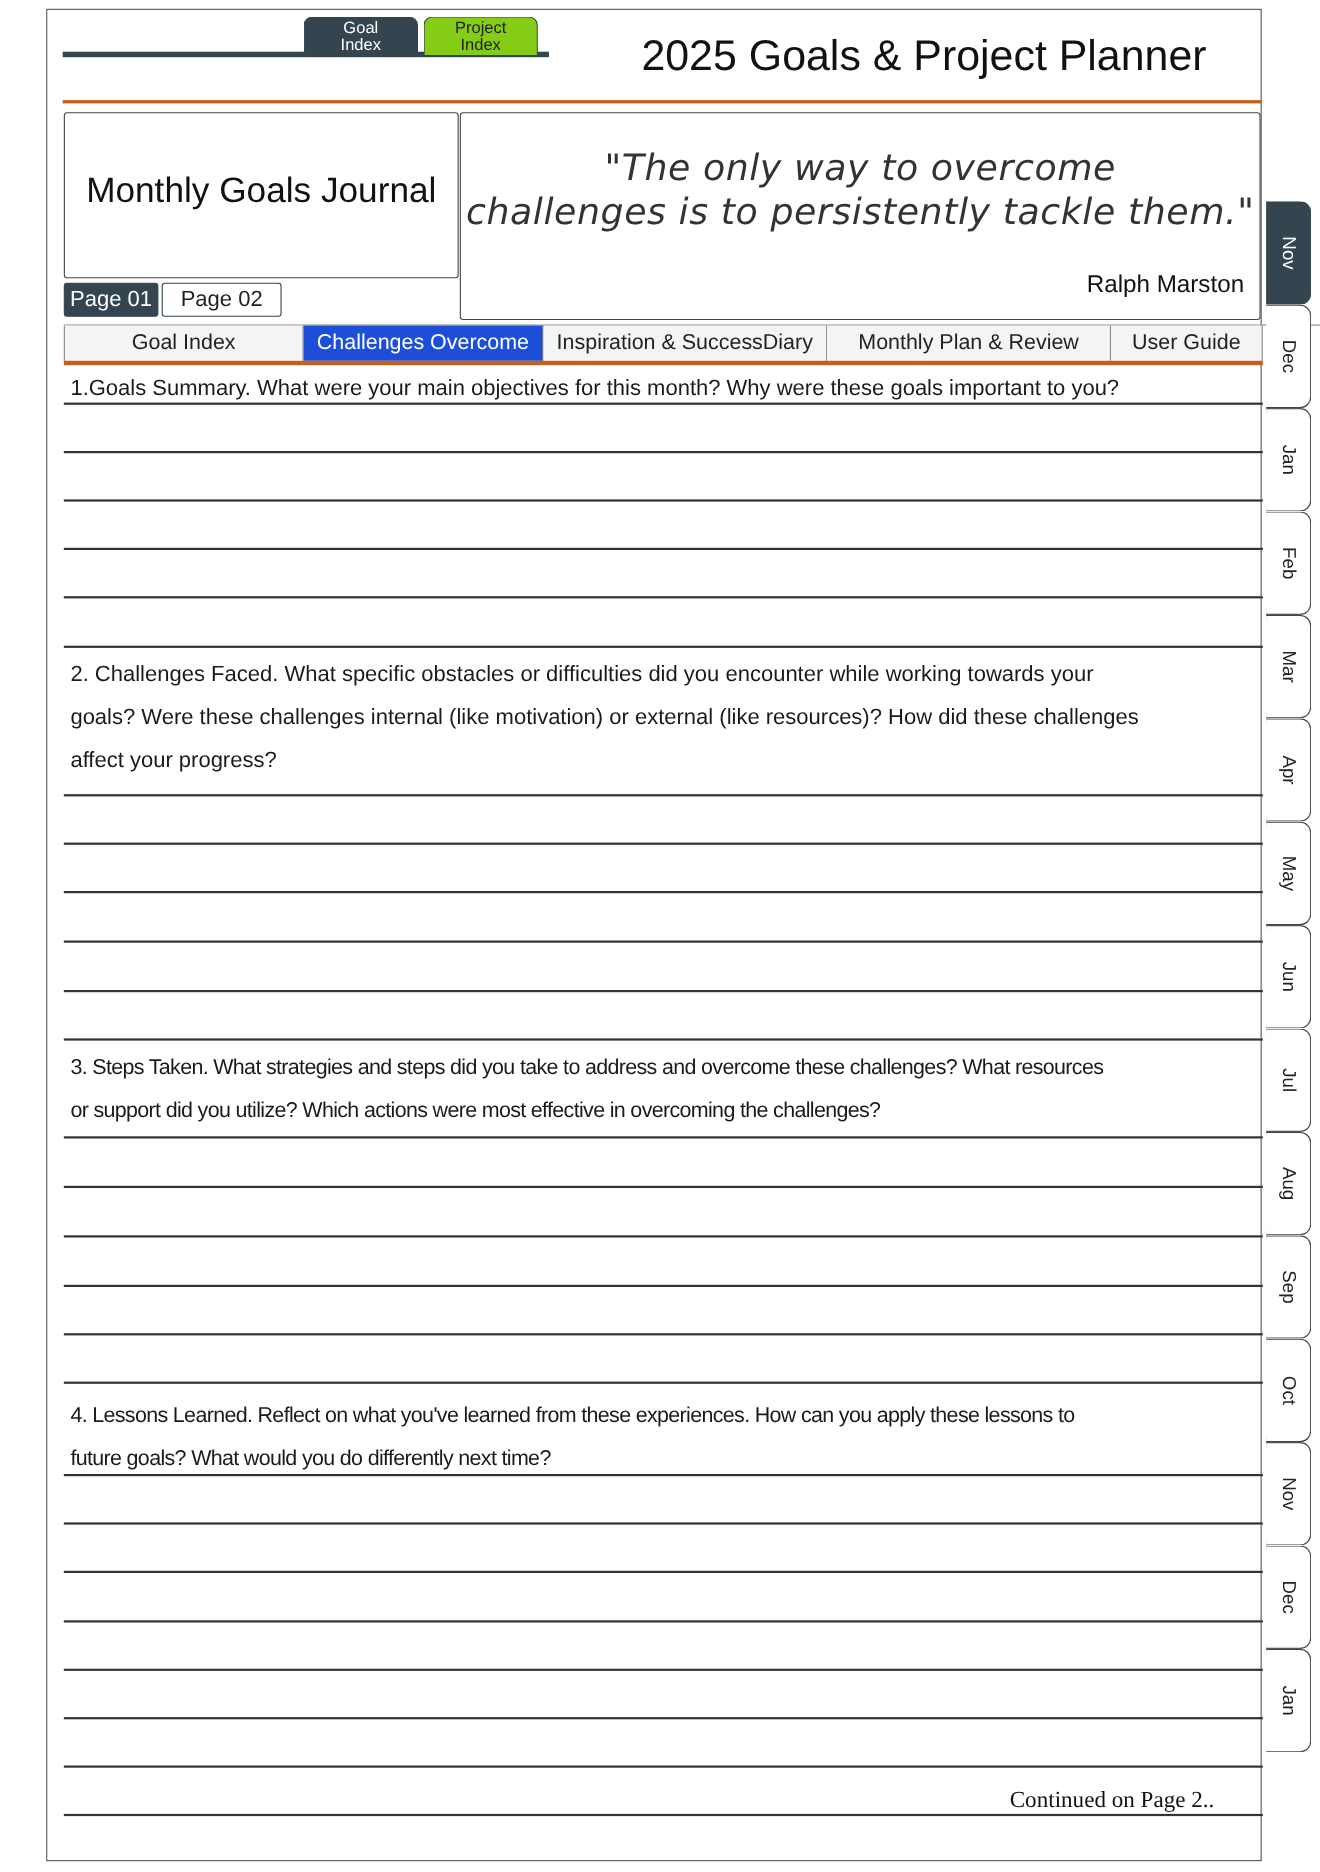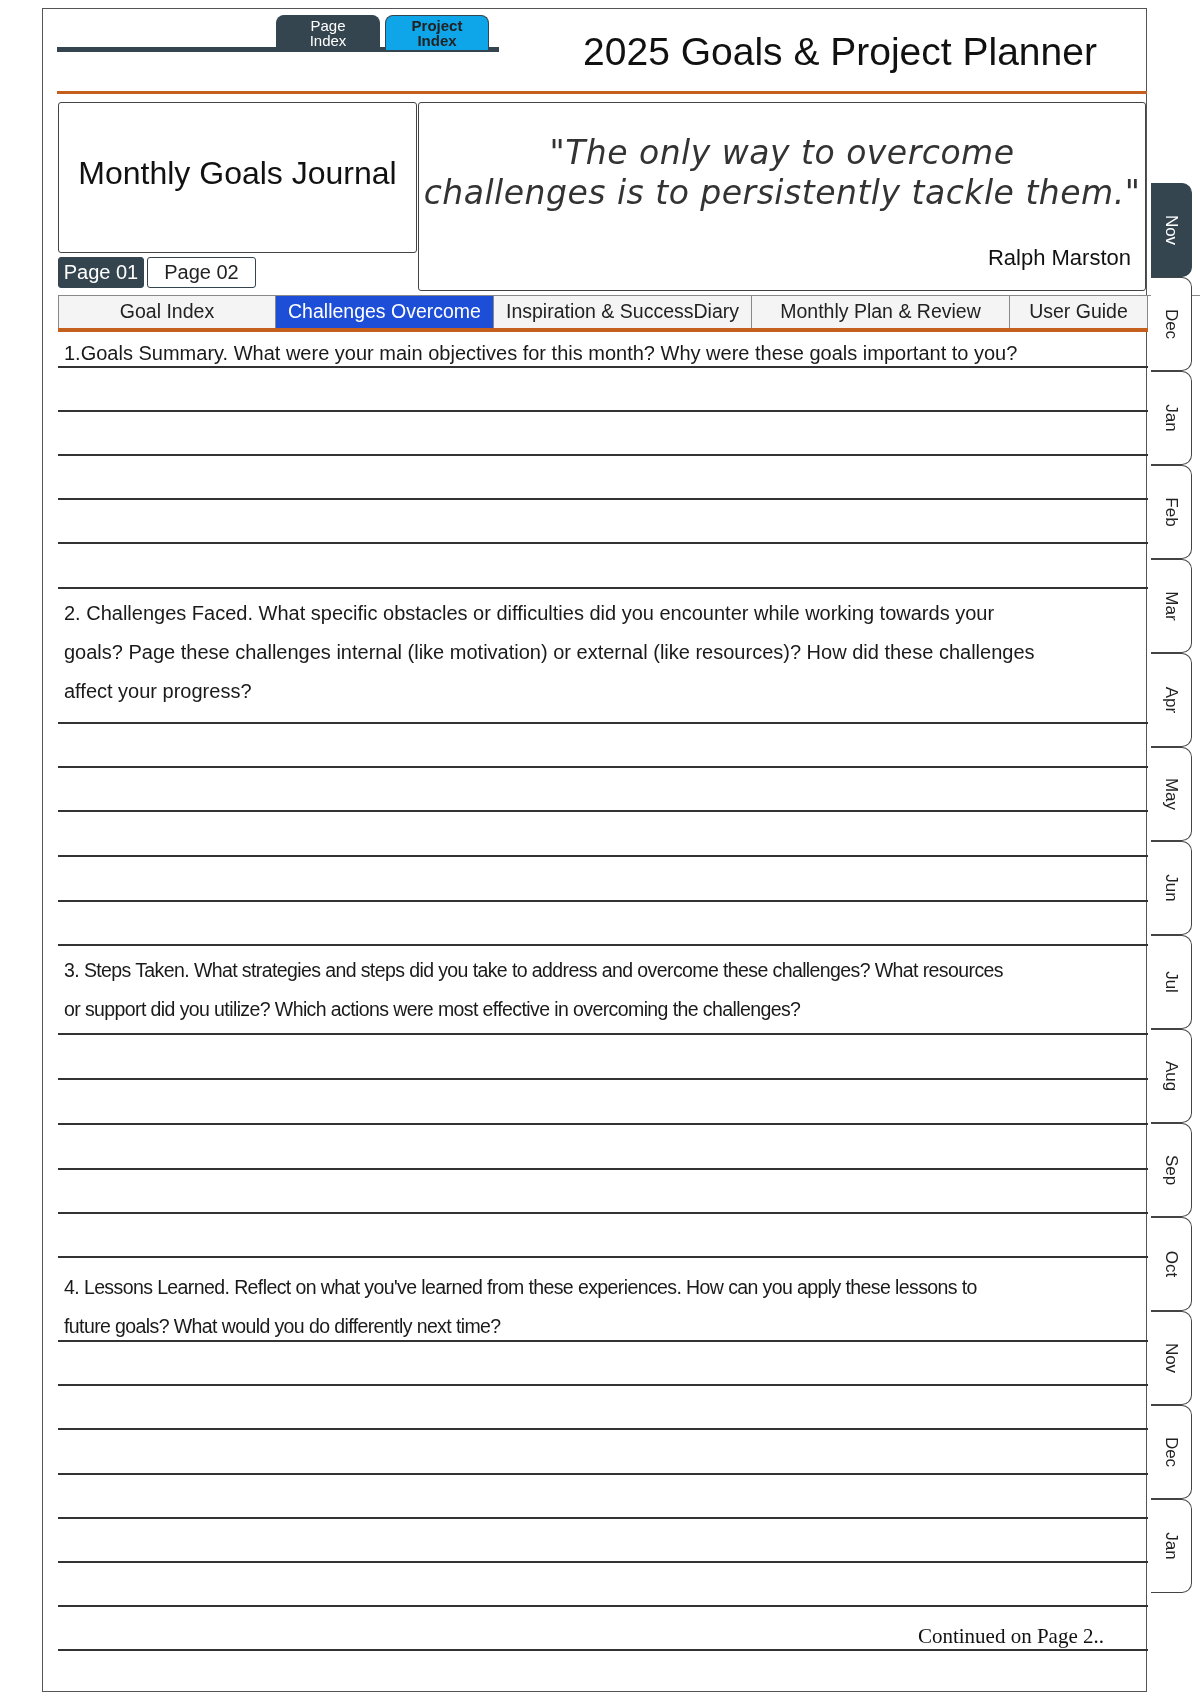--- a/index.html
+++ b/index.html
@@ -6,21 +6,21 @@
   body { width:1200px; height:1702px; position:relative; overflow:hidden;
          font-family:"Liberation Sans", "DejaVu Sans", sans-serif; color:#1a1a1a; }
   .page { position:absolute; left:42px; top:8px; width:1105px; height:1684px;
           border:1.5px solid #555; box-sizing:border-box; background:#fff; }
   .abs { position:absolute; }
   .topline { left:57px; top:47px; width:442px; height:5px; background:#34454f; }
   .toptab { top:15px; height:35px; width:104px; box-sizing:border-box;
             border:1.5px solid #34454f; border-bottom:none; border-radius:8px 8px 0 0;
             font-size:15px; line-height:15px; text-align:center; padding-top:2px; }
   .toptab.active { background:#34454f; color:#fff; }
-  .toptab.inactive { background:#0ea5e9; color:#222;font-weight:bold; }
+  .toptab.inactive { background:#84cc16; color:#222; }
   .title { left:560px; top:22px; width:560px; text-align:center; font-size:39px; line-height:60px; color:#111; }
   .orange { background:#c45f1e; }
   .box { border:1.5px solid #444; border-radius:3px; box-sizing:border-box; background:#fff; }
   .journal-title { font-size:32px; text-align:center; width:100%; position:absolute; top:52px; color:#111; }
   .quote { width:100%; text-align:center; font-family:"DejaVu Sans", sans-serif; font-style:italic;
            font-weight:200; font-size:33px; line-height:40px; color:#333; position:absolute; top:30px; letter-spacing:0.5px; }
   .author { position:absolute; right:14px; top:142px; font-size:22px; color:#111; }
   .pagebtn { top:257px; height:31px; box-sizing:border-box; font-size:20px; line-height:29px;
              text-align:center; border:1.5px solid #34454f; border-radius:3px; }
   .pagebtn.active { background:#34454f; color:#fff; }
@@ -42,21 +42,21 @@
                 font-size:17px; color:#222; white-space:nowrap; }
   .month.active span { color:#fff; }
 </style>
 </head>
 <body>
 
 <div class="page"></div>
 
 <div class="abs topline"></div>
 <div class="abs toptab active" style="left:276px;">
-  <div>Page</div>
+  <div>Goal</div>
   <div>Index</div>
 </div>
 <div class="abs toptab inactive" style="left:385px;">
   <div>Project</div>
   <div>Index</div>
 </div>
 <div class="abs title">2025 Goals &amp; Project Planner</div>
 <div class="abs orange" style="left:57px; top:91px; width:1090px; height:3px;"></div>
 
 <div class="abs box" style="left:58px; top:102px; width:359px; height:151px;">
@@ -87,21 +87,21 @@
 </div>
 <div class="abs rule" style="top:366px;"></div>
 <div class="abs rule" style="top:410px;"></div>
 <div class="abs rule" style="top:454px;"></div>
 <div class="abs rule" style="top:498px;"></div>
 <div class="abs rule" style="top:542px;"></div>
 <div class="abs rule" style="top:587px;"></div>
 
 <div class="abs q" style="top:594px;">
   <div class="q-line">2. Challenges Faced. What specific obstacles or difficulties did you encounter while working towards your</div>
-  <div class="q-line">goals? Page these challenges internal (like motivation) or external (like resources)? How did these challenges</div>
+  <div class="q-line">goals? Were these challenges internal (like motivation) or external (like resources)? How did these challenges</div>
   <div class="q-line">affect your progress?</div>
 </div>
 <div class="abs rule" style="top:722px;"></div>
 <div class="abs rule" style="top:766px;"></div>
 <div class="abs rule" style="top:810px;"></div>
 <div class="abs rule" style="top:855px;"></div>
 <div class="abs rule" style="top:900px;"></div>
 <div class="abs rule" style="top:944px;"></div>
 
 <div class="abs q narrow" style="top:951px;">

